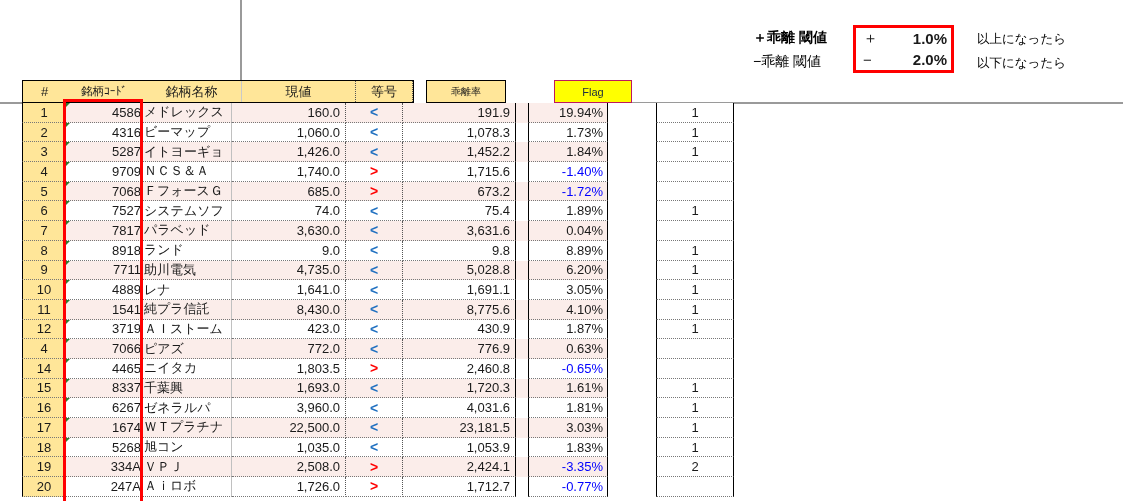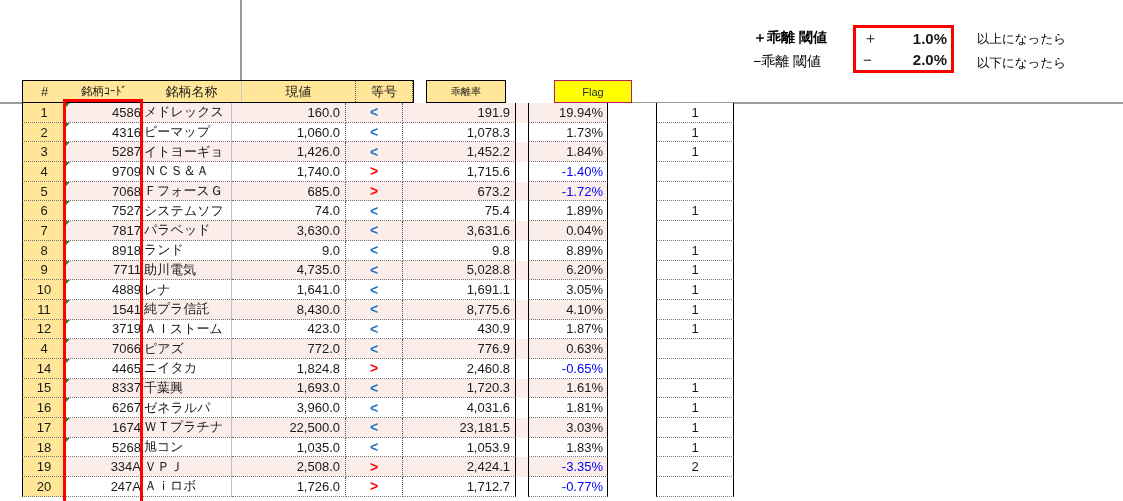--- a/index.html
+++ b/index.html
@@ -298,21 +298,21 @@
     <div class="cell d d-sp2"></div>
     <div class="cell d d-flag"></div>
   </div>
         <div class="row">
     <div class="cell d d-idx">14</div>
     <div class="cell d d-code par">
       <span class="tri"></span>
       <span>4465</span>
     </div>
     <div class="cell d d-name par">ニイタカ</div>
-    <div class="cell d d-price par">1,824.8</div>
+    <div class="cell d d-price par">1,803.5</div>
     <div class="cell d d-sign par gt">&gt;</div>
     <div class="cell d d-vwap par">2,460.8</div>
     <div class="cell d d-sp1 par"></div>
     <div class="cell d d-dev par neg">-0.65%</div>
     <div class="cell d d-sp2"></div>
     <div class="cell d d-flag"></div>
   </div>
         <div class="row odd">
     <div class="cell d d-idx">15</div>
     <div class="cell d d-code par">

